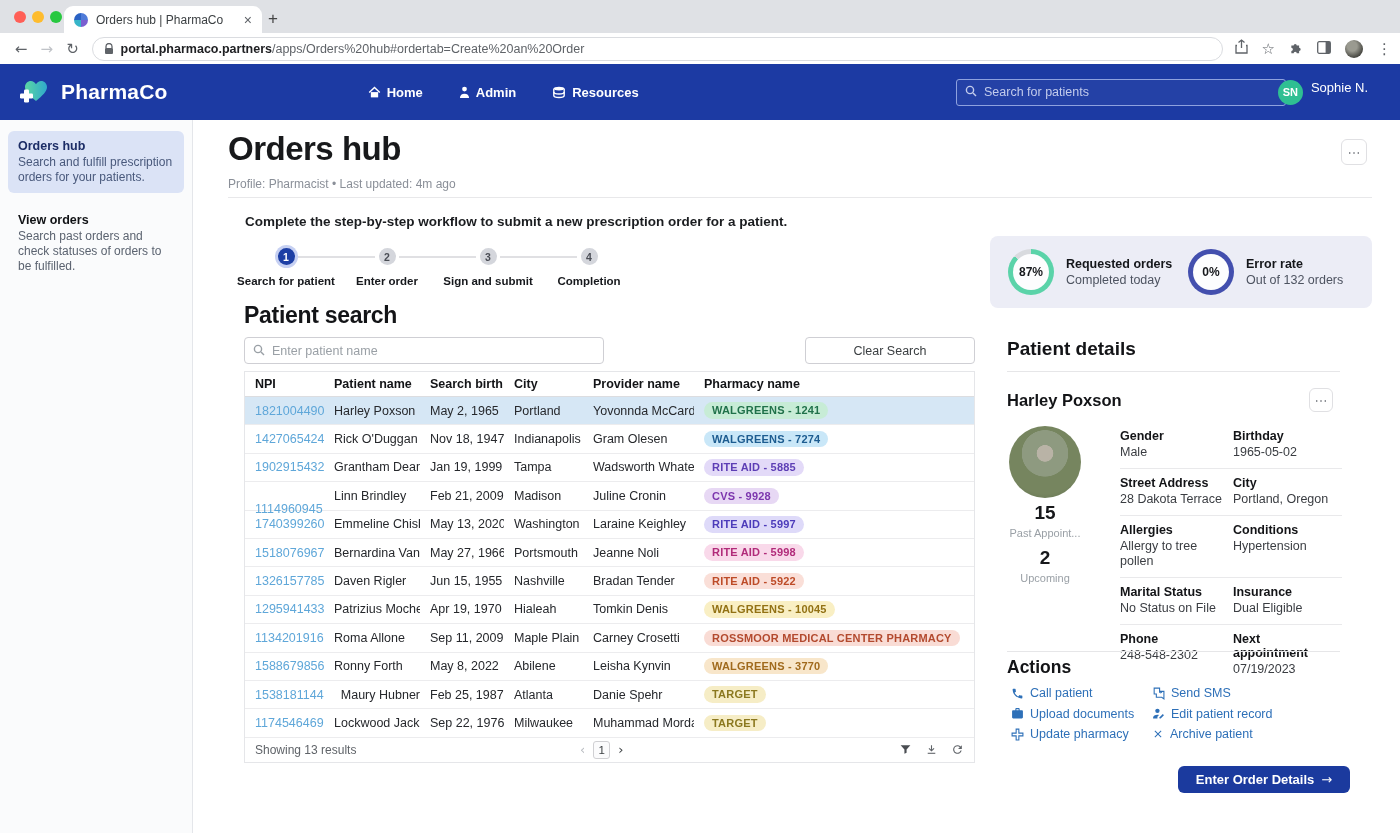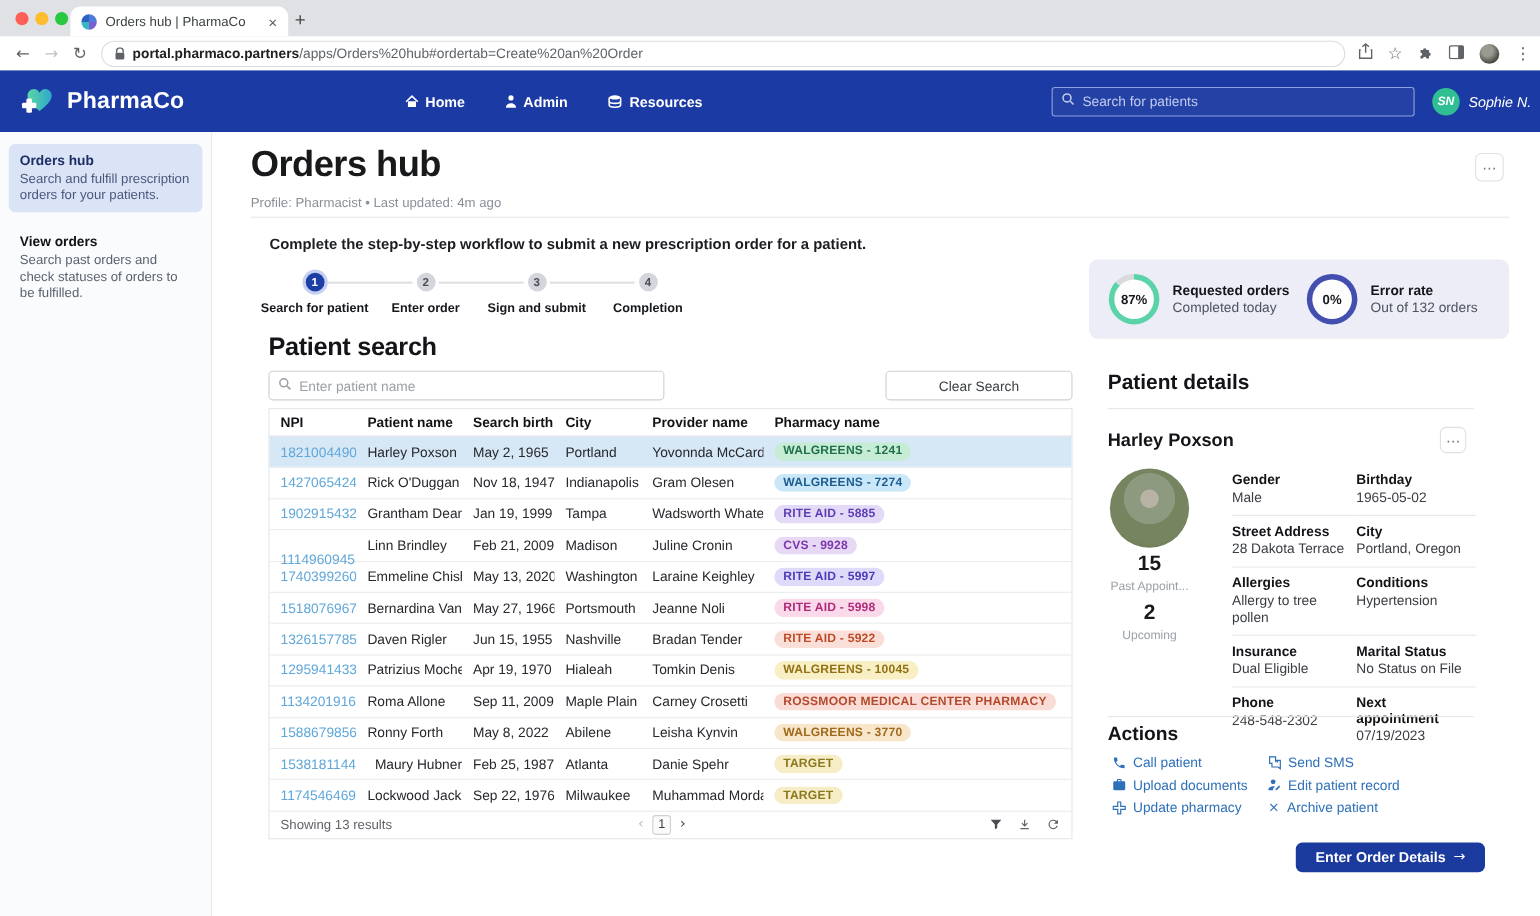--- a/index.html
+++ b/index.html
@@ -32,21 +32,21 @@
   .appheader { height:56px; background:#1c3aa3; display:flex; align-items:center; padding:0 18px; color:#fff; }
   .brand { display:flex; align-items:center; gap:9px; }
   .brand-name { font-size:21px; font-weight:700; letter-spacing:.2px; }
   .app-nav { display:flex; gap:36px; margin-left:200px; }
   .nav-item { display:flex; align-items:center; gap:6px; font-size:13px; font-weight:700; cursor:default; }
   .nav-ic svg { display:block; }
   .hdr-search { margin-left:auto; margin-right:96px; width:330px; height:27px; border:1px solid #8ea1de; border-radius:3px;
                 background:rgba(255,255,255,0.04); display:flex; align-items:center; padding:0 8px; gap:7px; }
   .hdr-search input { flex:1; background:transparent; border:none; outline:none; color:#e8ecfa; font-size:12.5px; font-family:inherit; }
   .hdr-search input::placeholder { color:#c2cbec; }
-  .user { display:flex; align-items:center; gap:8px; position:absolute; right:8px;font-style:italic; }
+  .user { display:flex; gap:8px; position:absolute; right:32px; }
   .user-avatar { width:25px; height:25px; border-radius:50%; background:#2fbf92; color:#fff; font-size:11px; font-weight:700;
                  display:flex; align-items:center; justify-content:center; }
   .user-name { font-size:13px; }
 
   
   .sidebar { position:absolute; top:120px; left:0; width:193px; bottom:0; background:#fafbfc; border-right:1px solid #e4e6ea; padding-top:11px; }
   .side-item { margin:0 8px 12px; padding:8px 10px; border-radius:6px; }
   .side-item.active { background:#dbe3f6; }
   .side-title { font-size:12.5px; font-weight:700; color:#101215; margin-bottom:2px; }
   .side-item.active .side-title { color:#1c2d66; }
@@ -477,26 +477,26 @@
         </div>
         <div class="dfield">
           <div class="df-label">Allergies</div>
           <div class="df-value">Allergy to tree pollen</div>
         </div>
         <div class="dfield">
           <div class="df-label">Conditions</div>
           <div class="df-value">Hypertension</div>
         </div>
         <div class="dfield">
+          <div class="df-label">Marital Status</div>
+          <div class="df-value">No Status on File</div>
+        </div>
+        <div class="dfield">
           <div class="df-label">Insurance</div>
           <div class="df-value">Dual Eligible</div>
-        </div>
-        <div class="dfield">
-          <div class="df-label">Marital Status</div>
-          <div class="df-value">No Status on File</div>
         </div>
         <div class="dfield">
           <div class="df-label">Phone</div>
           <div class="df-value">248-548-2302</div>
         </div>
         <div class="dfield">
           <div class="df-label">Next appointment</div>
           <div class="df-value">07/19/2023</div>
         </div>
       </div>

